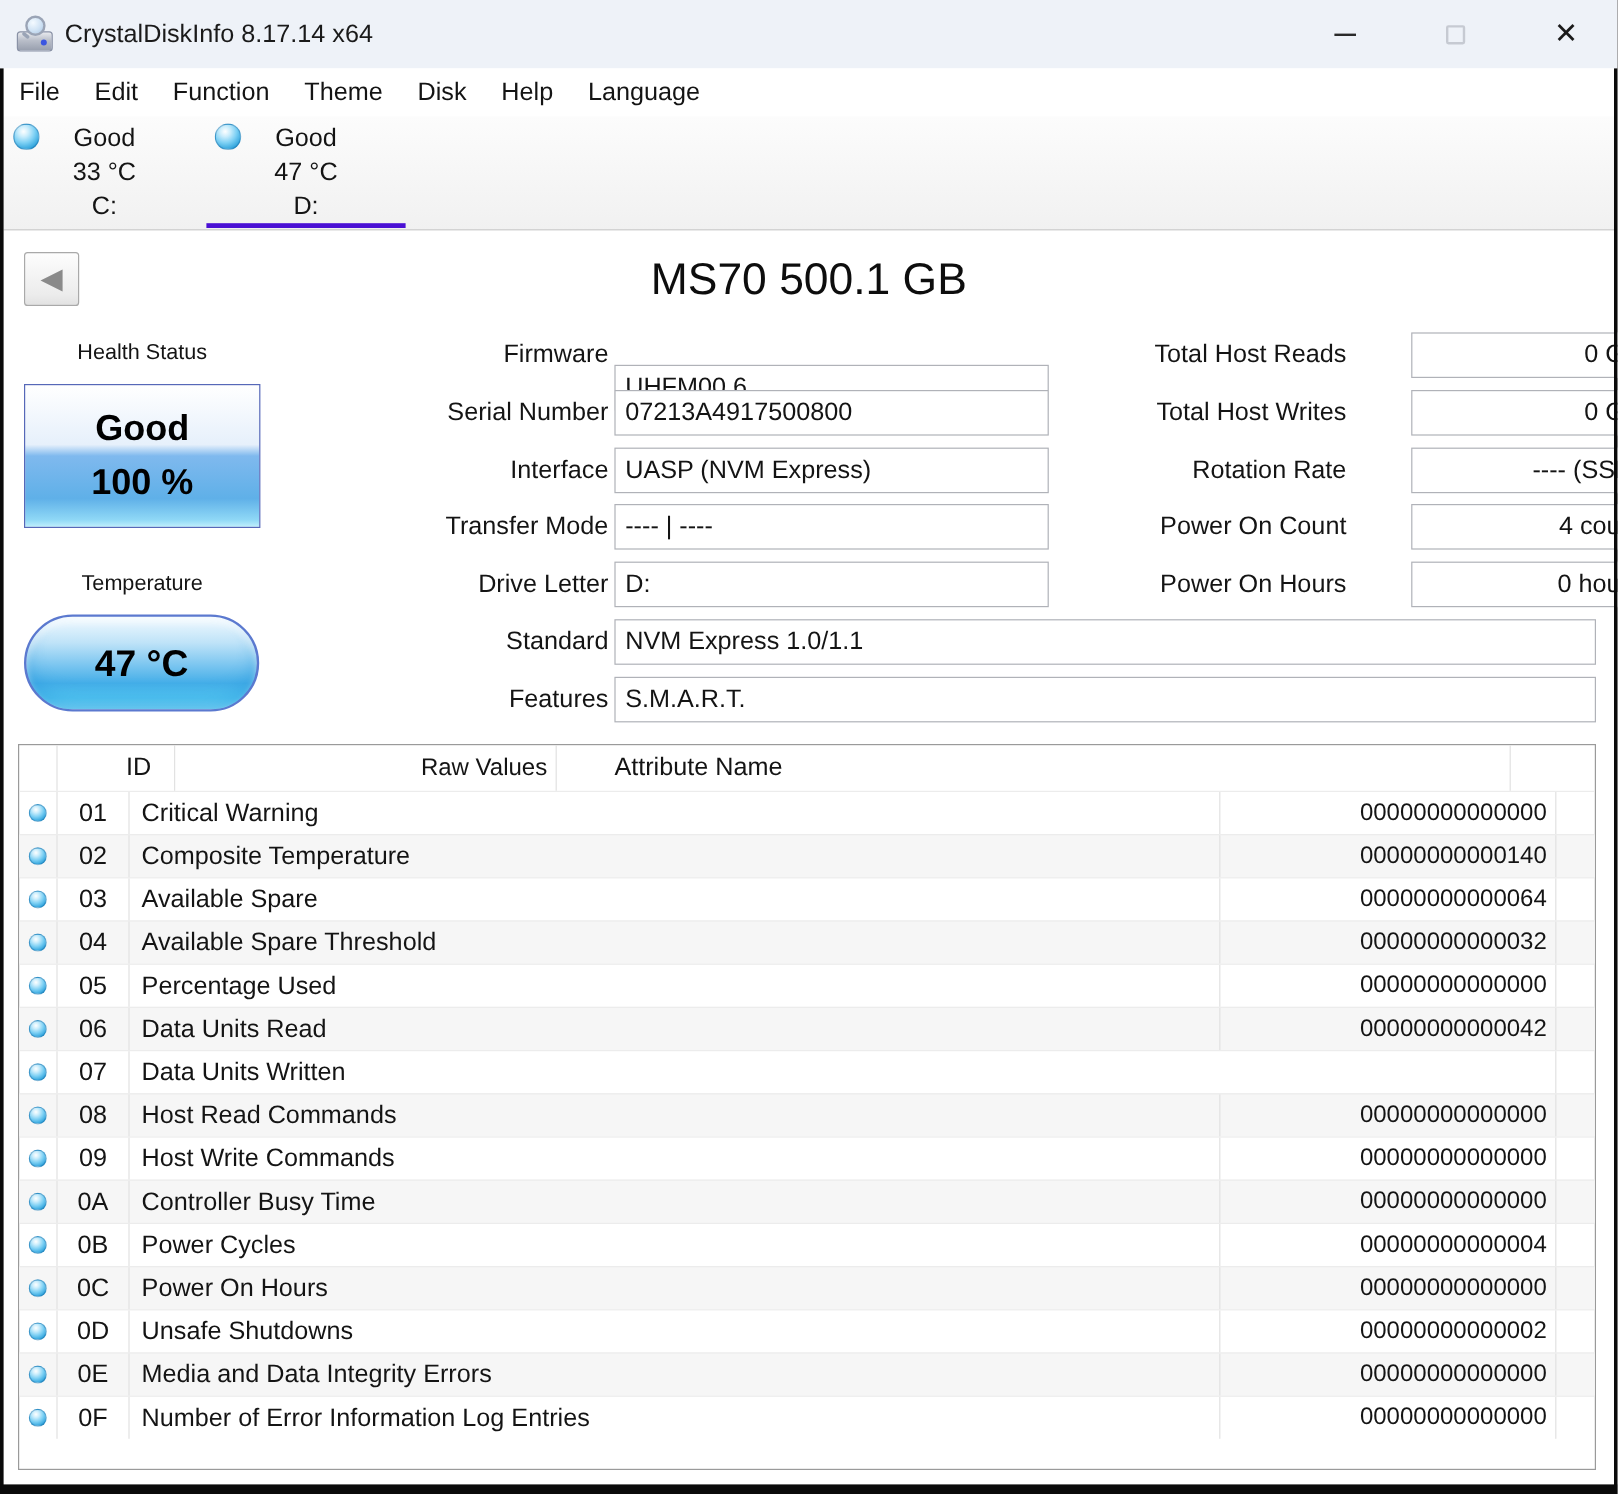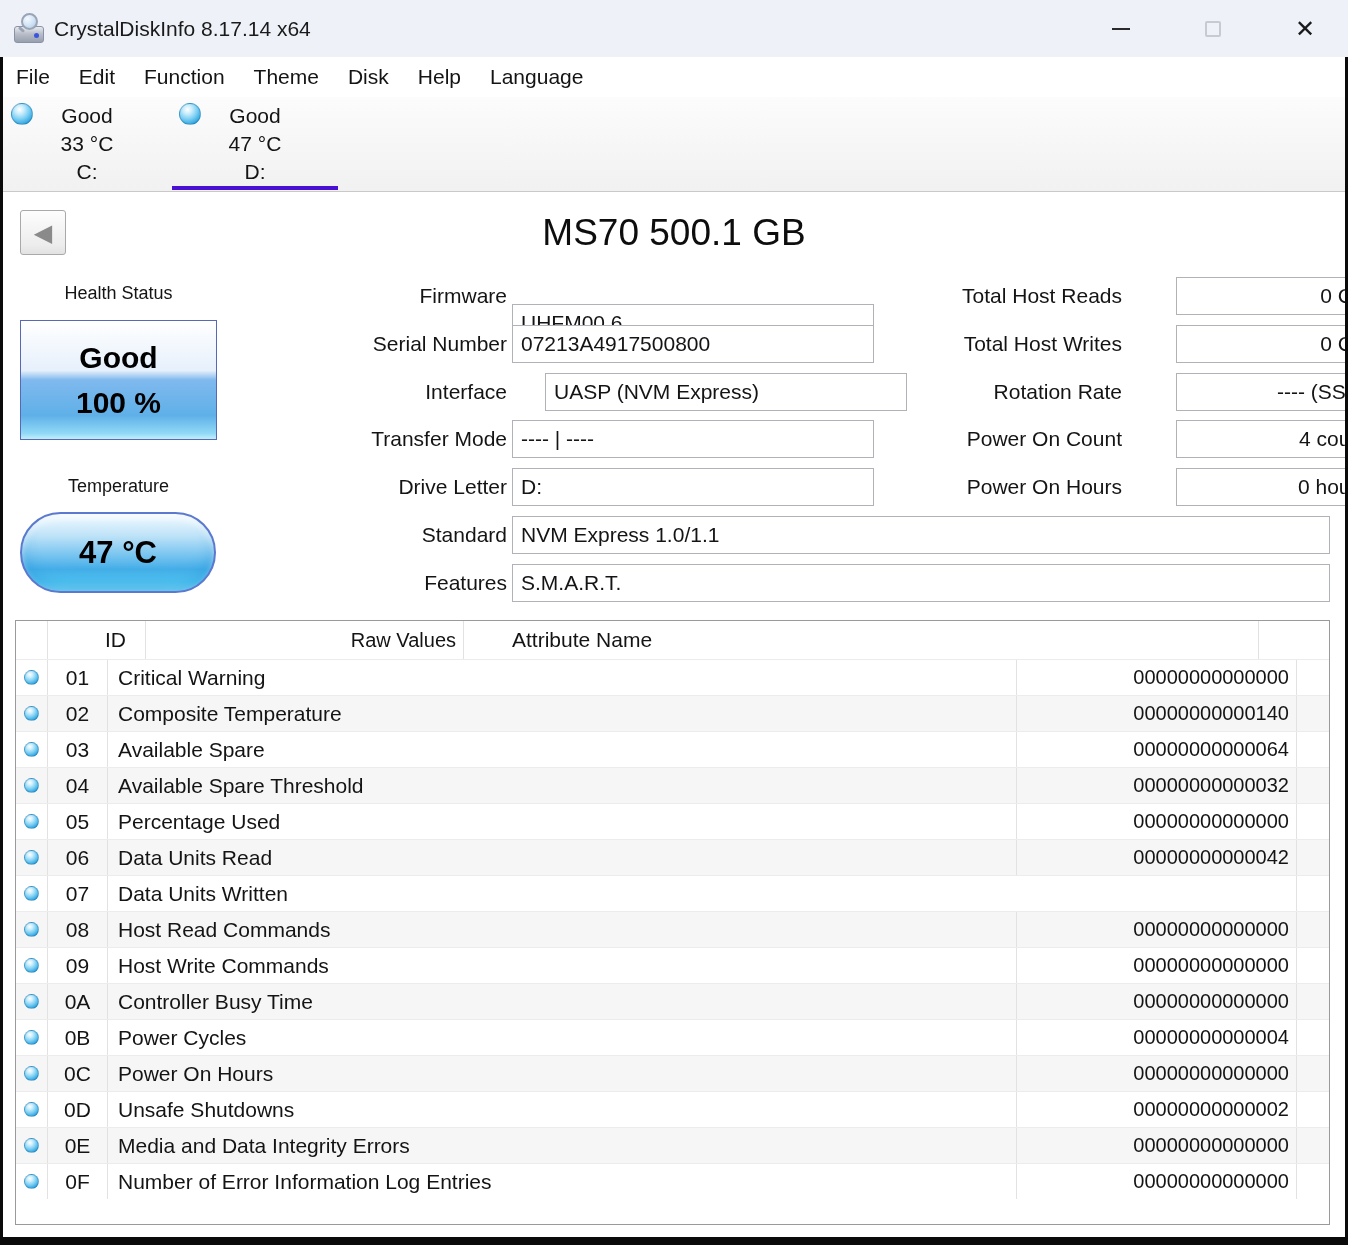--- a/index.html
+++ b/index.html
@@ -151,21 +151,21 @@
   <div class="temp-pill">
     <div class="tval">47 °C</div>
   </div>
 
   <div id="fields">
       <div class="f-label mid" style="top: 277px;">Firmware</div>
       <div class="f-box mid" style="top: 277px; margin-top: 27px;">UHFM00.6</div>
       <div class="f-label mid" style="top: 325px;">Serial Number</div>
       <div class="f-box mid" style="top: 325px;">07213A4917500800</div>
       <div class="f-label mid" style="top: 373px;">Interface</div>
-      <div class="f-box mid" style="top: 373px; margin-left: 33px;">UASP (NVM Express)</div>
+      <div class="f-box mid" style="top: 373px;">UASP (NVM Express)</div>
       <div class="f-label mid" style="top: 420px;">Transfer Mode</div>
       <div class="f-box mid" style="top: 420px;">---- | ----</div>
       <div class="f-label mid" style="top: 468px;">Drive Letter</div>
       <div class="f-box mid" style="top: 468px;">D:</div>
       <div class="f-label mid" style="top: 516px;">Standard</div>
       <div class="f-box wide" style="top: 516px;">NVM Express 1.0/1.1</div>
       <div class="f-label mid" style="top: 564px;">Features</div>
       <div class="f-box wide" style="top: 564px;">S.M.A.R.T.</div>
       <div class="f-label right" style="top: 277px;">Total Host Reads</div>
       <div class="f-box right" style="top: 277px;">0 GB</div>

